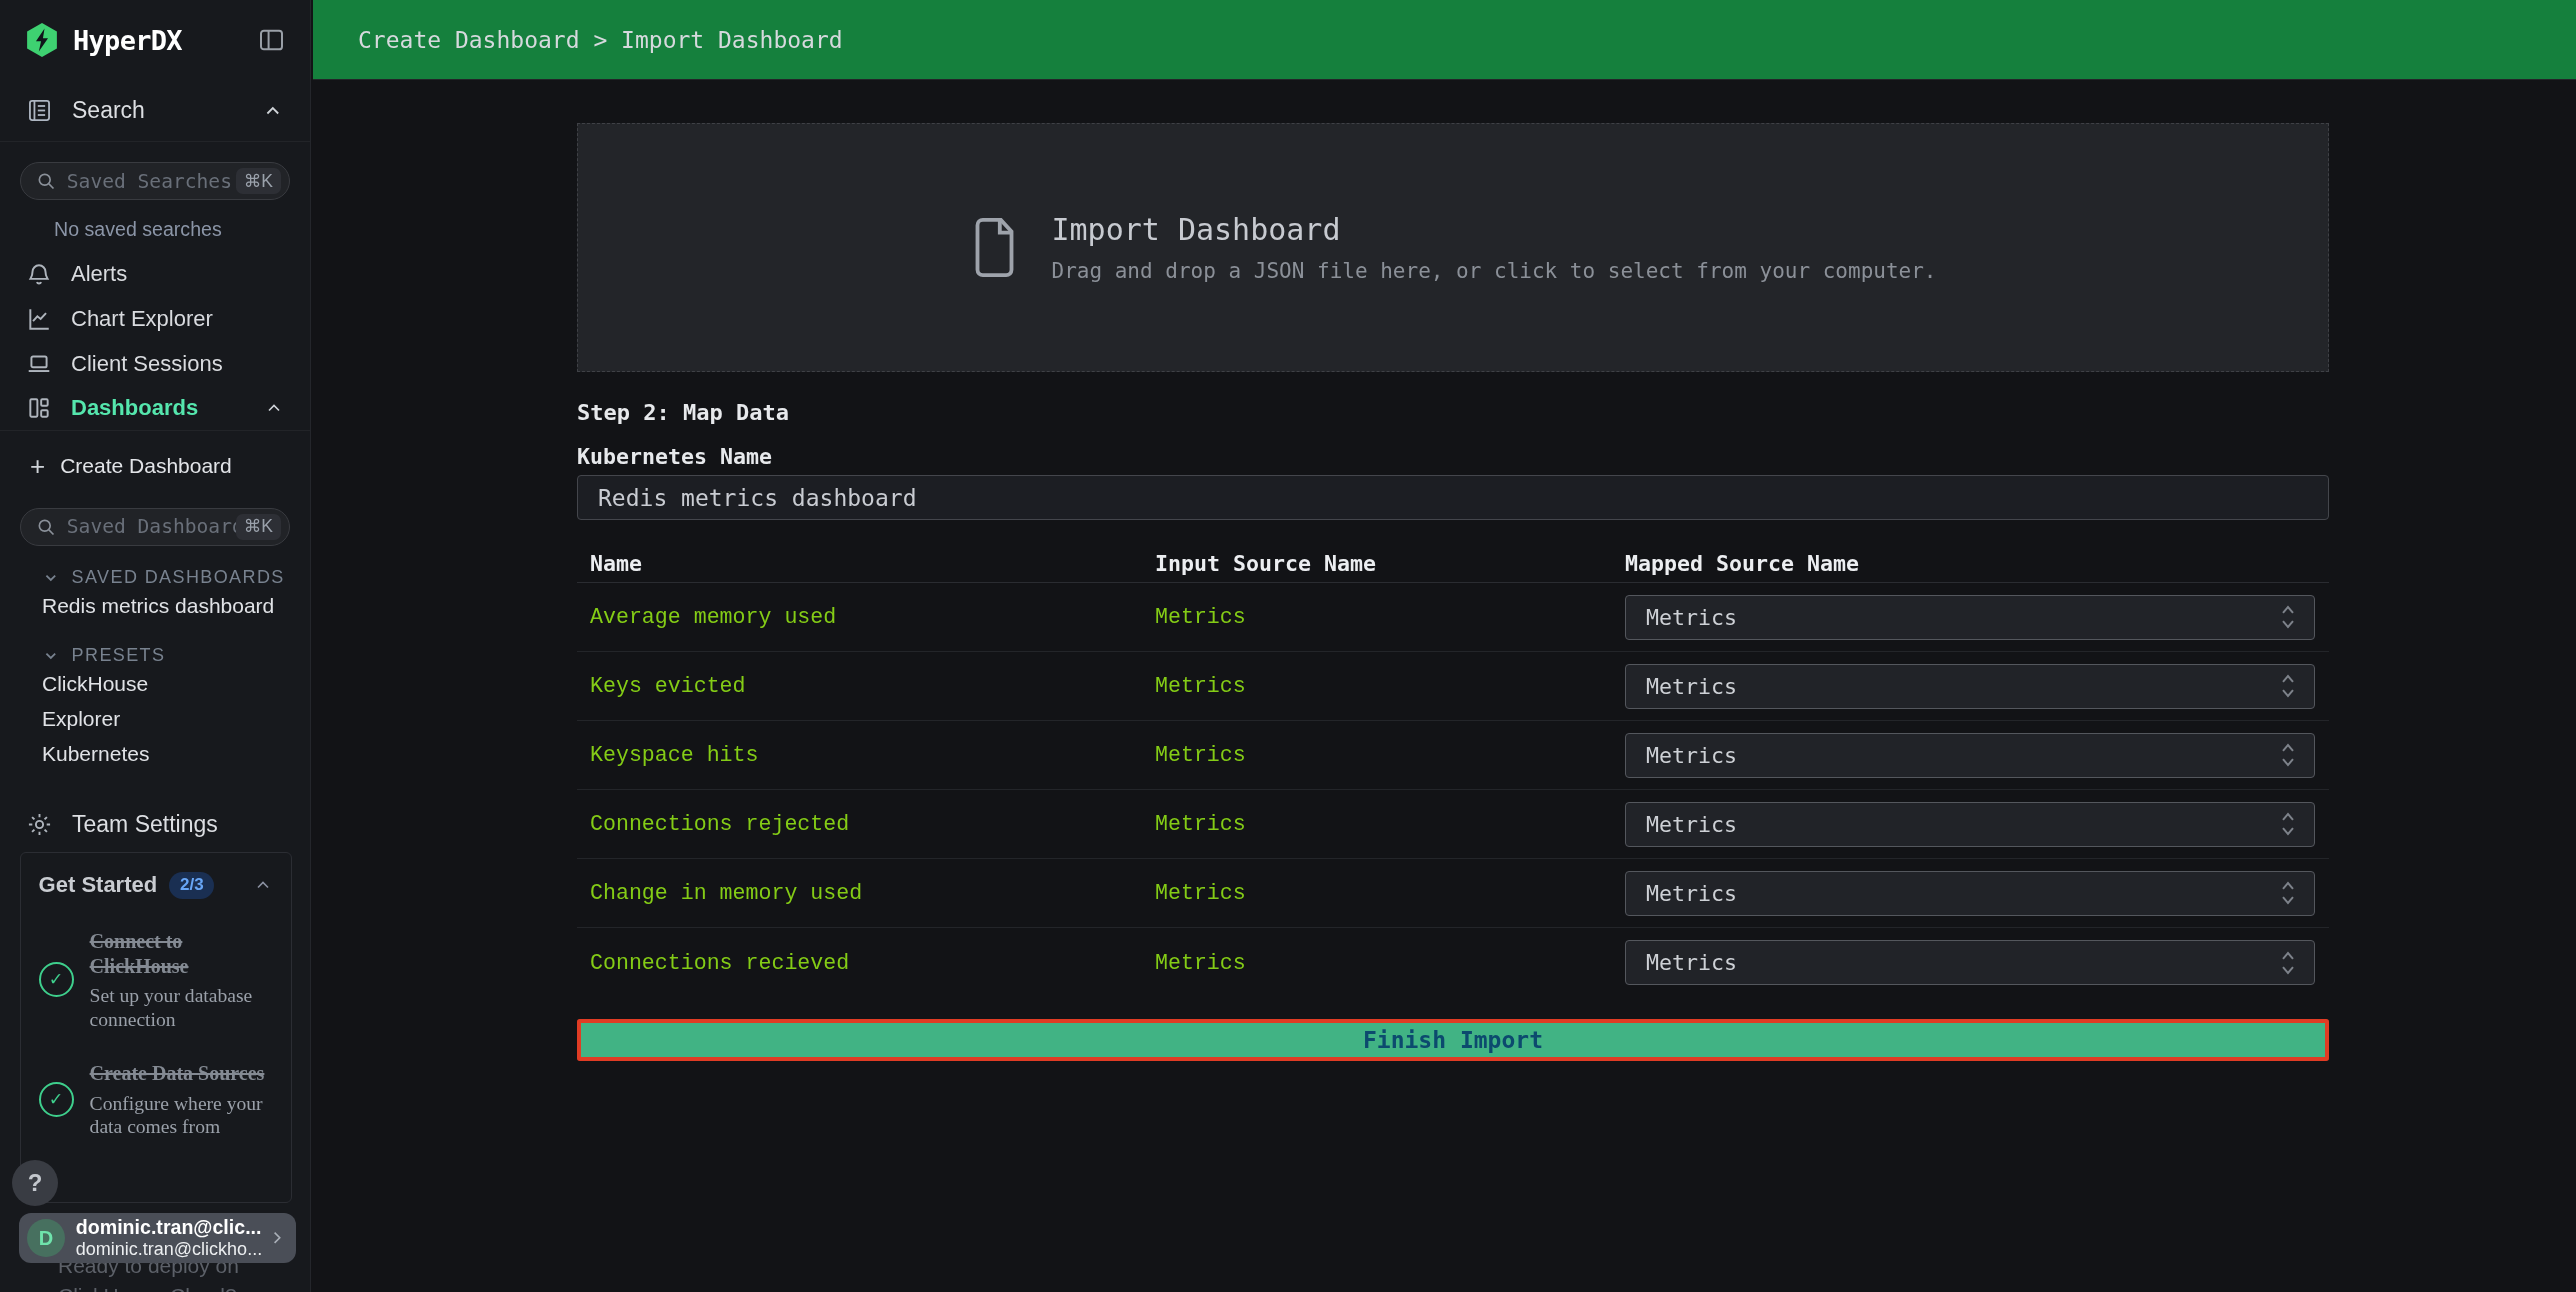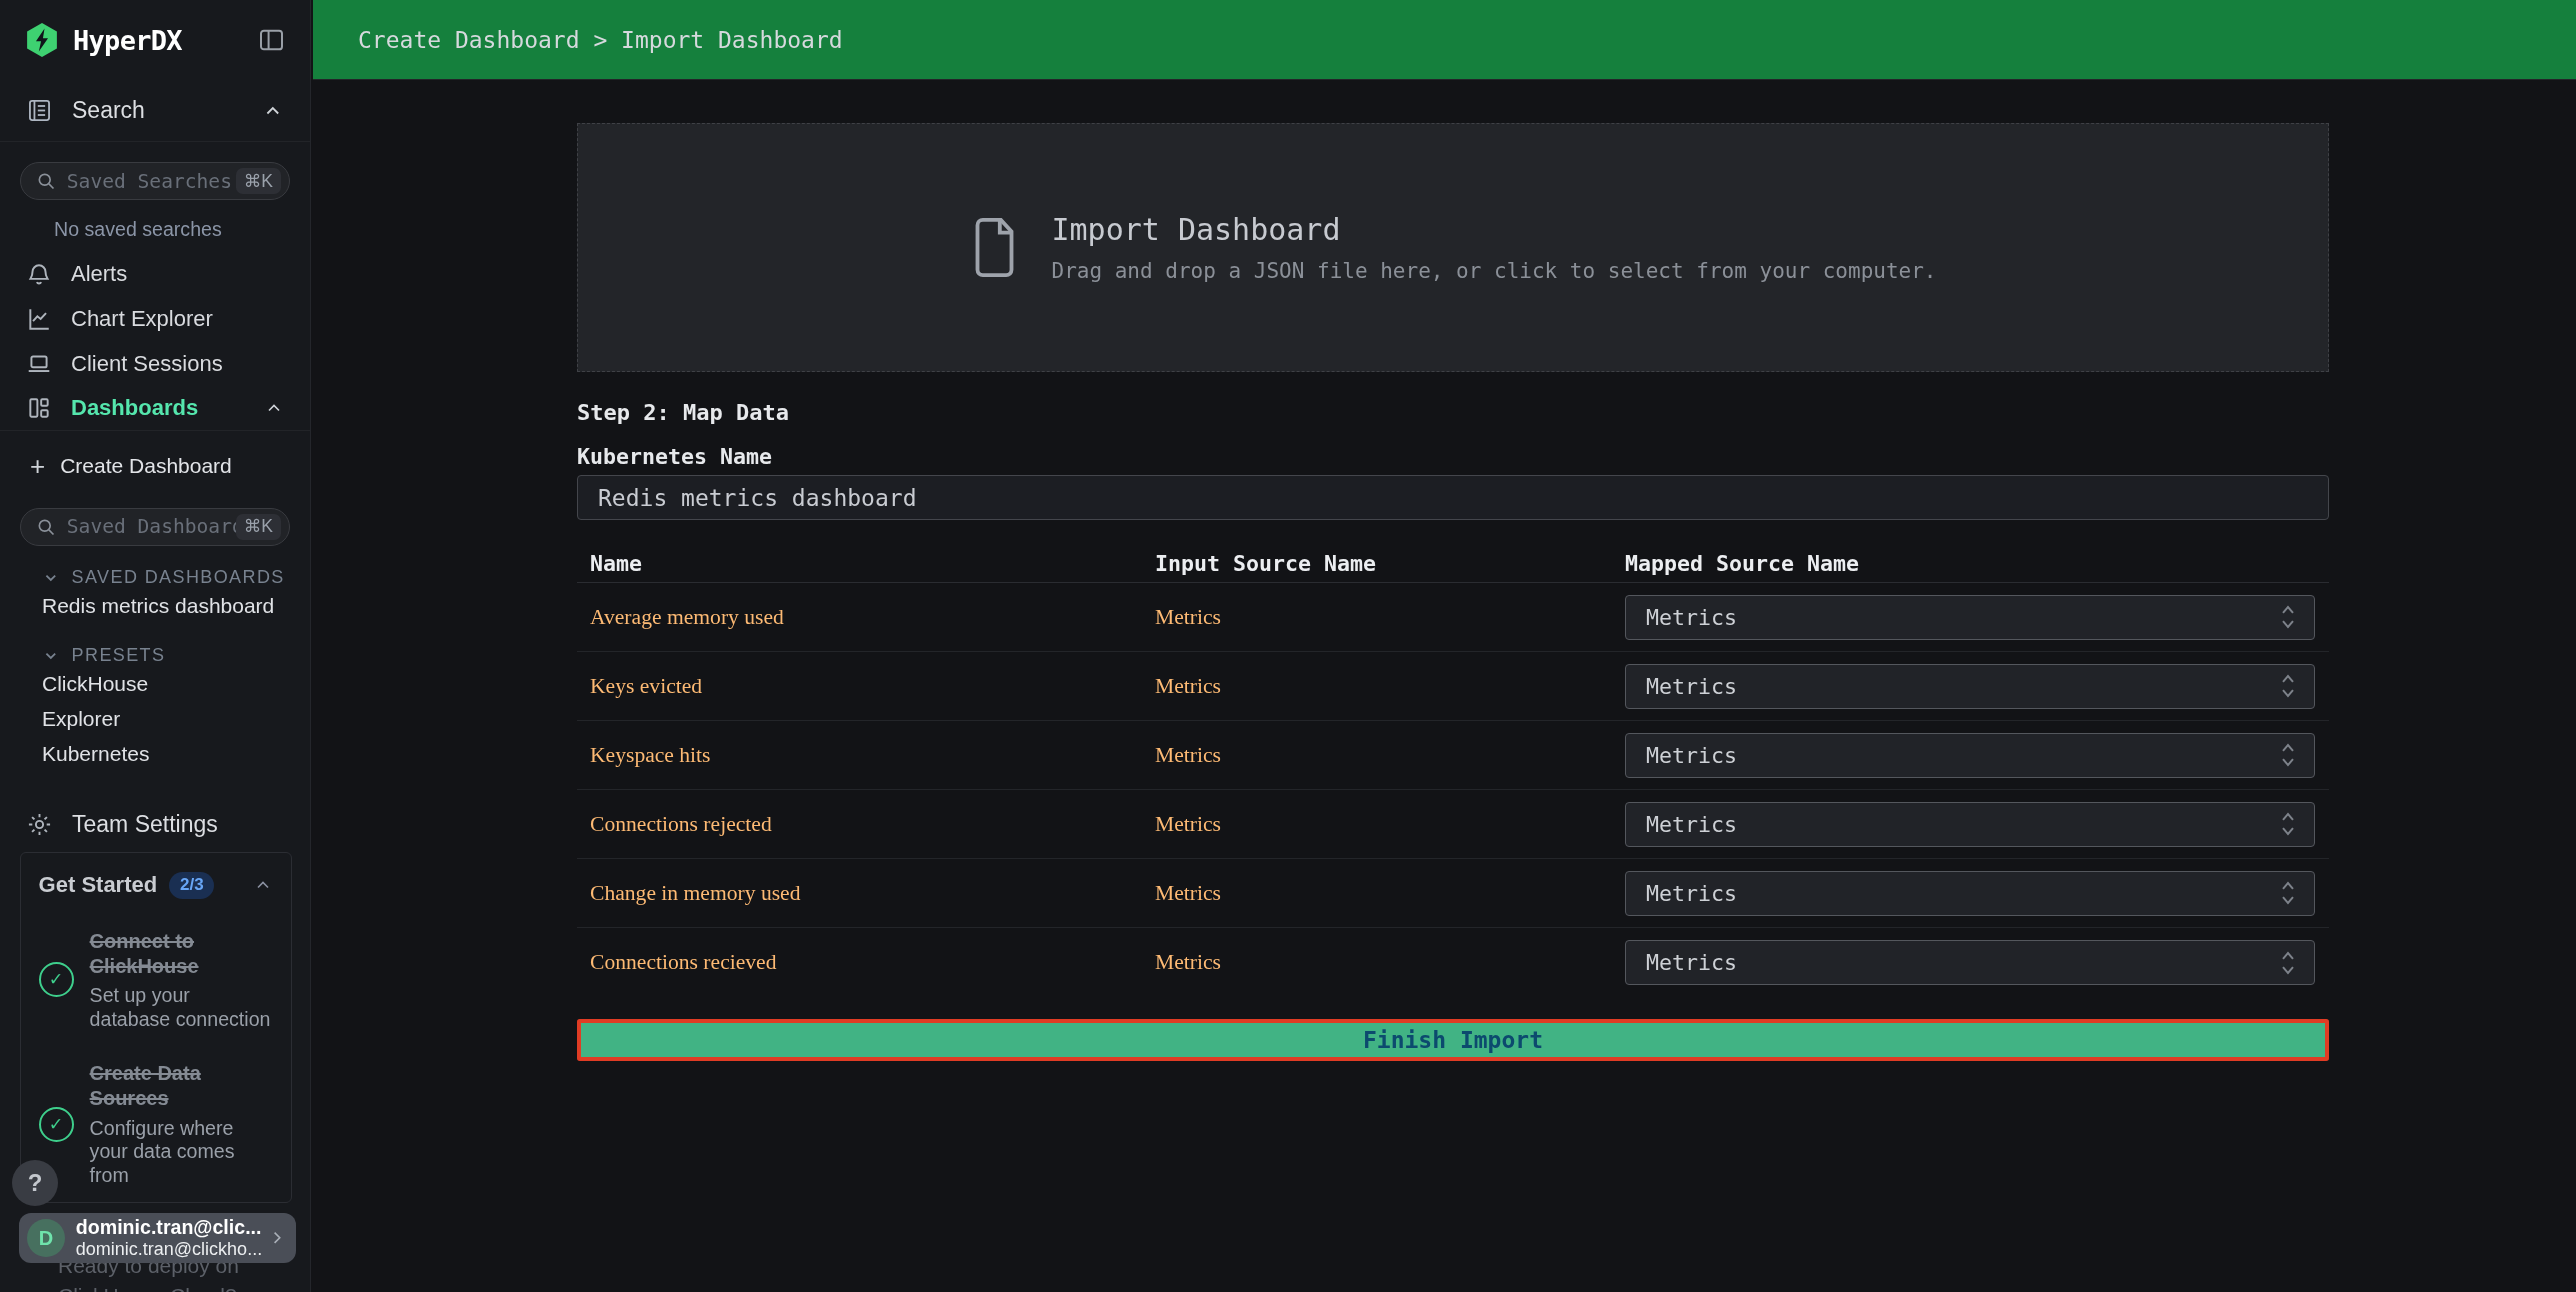--- a/index.html
+++ b/index.html
@@ -80,21 +80,21 @@
     font-size:17px; border-radius:675px; padding:3.4px 10.8px;
   }
   .gs-spacer { flex:1; }
   .gs-chev { width:20px; height:20px; color:#8a90a0; }
   .gs-item { display:flex; margin-top:30px; }
   .gs-icon-col { width:51px; flex:0 0 auto; display:flex; align-items:center; justify-content:flex-start; }
   .check-circle {
     width:35px; height:35px; border-radius:50%; border:2px solid #3ecf8c;
     color:#3ecf8c; display:flex; align-items:center; justify-content:center; font-size:17.6px;
   }
-  .gs-text { flex:1; }
+  .gs-text { flex:1;font-family:Liberation Serif, serif; }
   .gs-item-title { font-size:20px; font-weight:bold; color:#848a93; line-height:1.25; }
   .gs-item-title.done { text-decoration:line-through; }
   .gs-item-sub { font-size:19.6px; color:#9aa0a9; line-height:1.2; margin-top:5.4px; }
 
   .help-bubble {
     position:absolute; left:12px; top:1160px; width:46px; height:46px; z-index:6;
     border-radius:50%; background:#393c43; color:#c3c7cd; font-size:24px; font-weight:bold;
     display:flex; align-items:center; justify-content:center; cursor:pointer;
   }
   .cloud-promo { position:absolute; left:58px; top:1251px; z-index:3; }
@@ -149,21 +149,21 @@
     display:grid; grid-template-columns:578px 470px 1fr; align-items:center;
     height:39px; border-bottom:1.4px solid #2a2c31;
   }
   .t-head .th { font-family:"DejaVu Sans Mono", monospace; font-weight:bold; font-size:21.6px; color:#eceef1; }
   .t-head .th:first-child { padding-left:13px; }
   .trow {
     display:grid; grid-template-columns:578px 470px 1fr; align-items:center;
     height:69px; border-bottom:1.4px solid #232529;
   }
   .trow:last-of-type { border-bottom:none; }
-  .td { font-family:Liberation Serif, serif; font-size:21.6px; color:#fdba74; }
+  .td { font-family:Liberation Mono, monospace; font-size:21.6px; color:#84cc16; }
   .trow .td:first-child { padding-left:13px; }
   .select-box {
     width:690px; height:45px; background:#212328; border:1.4px solid #54575d;
     border-radius:4px; display:flex; align-items:center; padding:0 16px 0 20px;
     cursor:pointer;
   }
   .select-box .sel-val { font-family:"DejaVu Sans Mono", monospace; font-size:21.6px; color:#ced1d6; flex:1; }
   .select-box .sel-chev { width:20px; height:30px; color:#7d828a; flex:0 0 auto; }
 
   .finish-btn {

